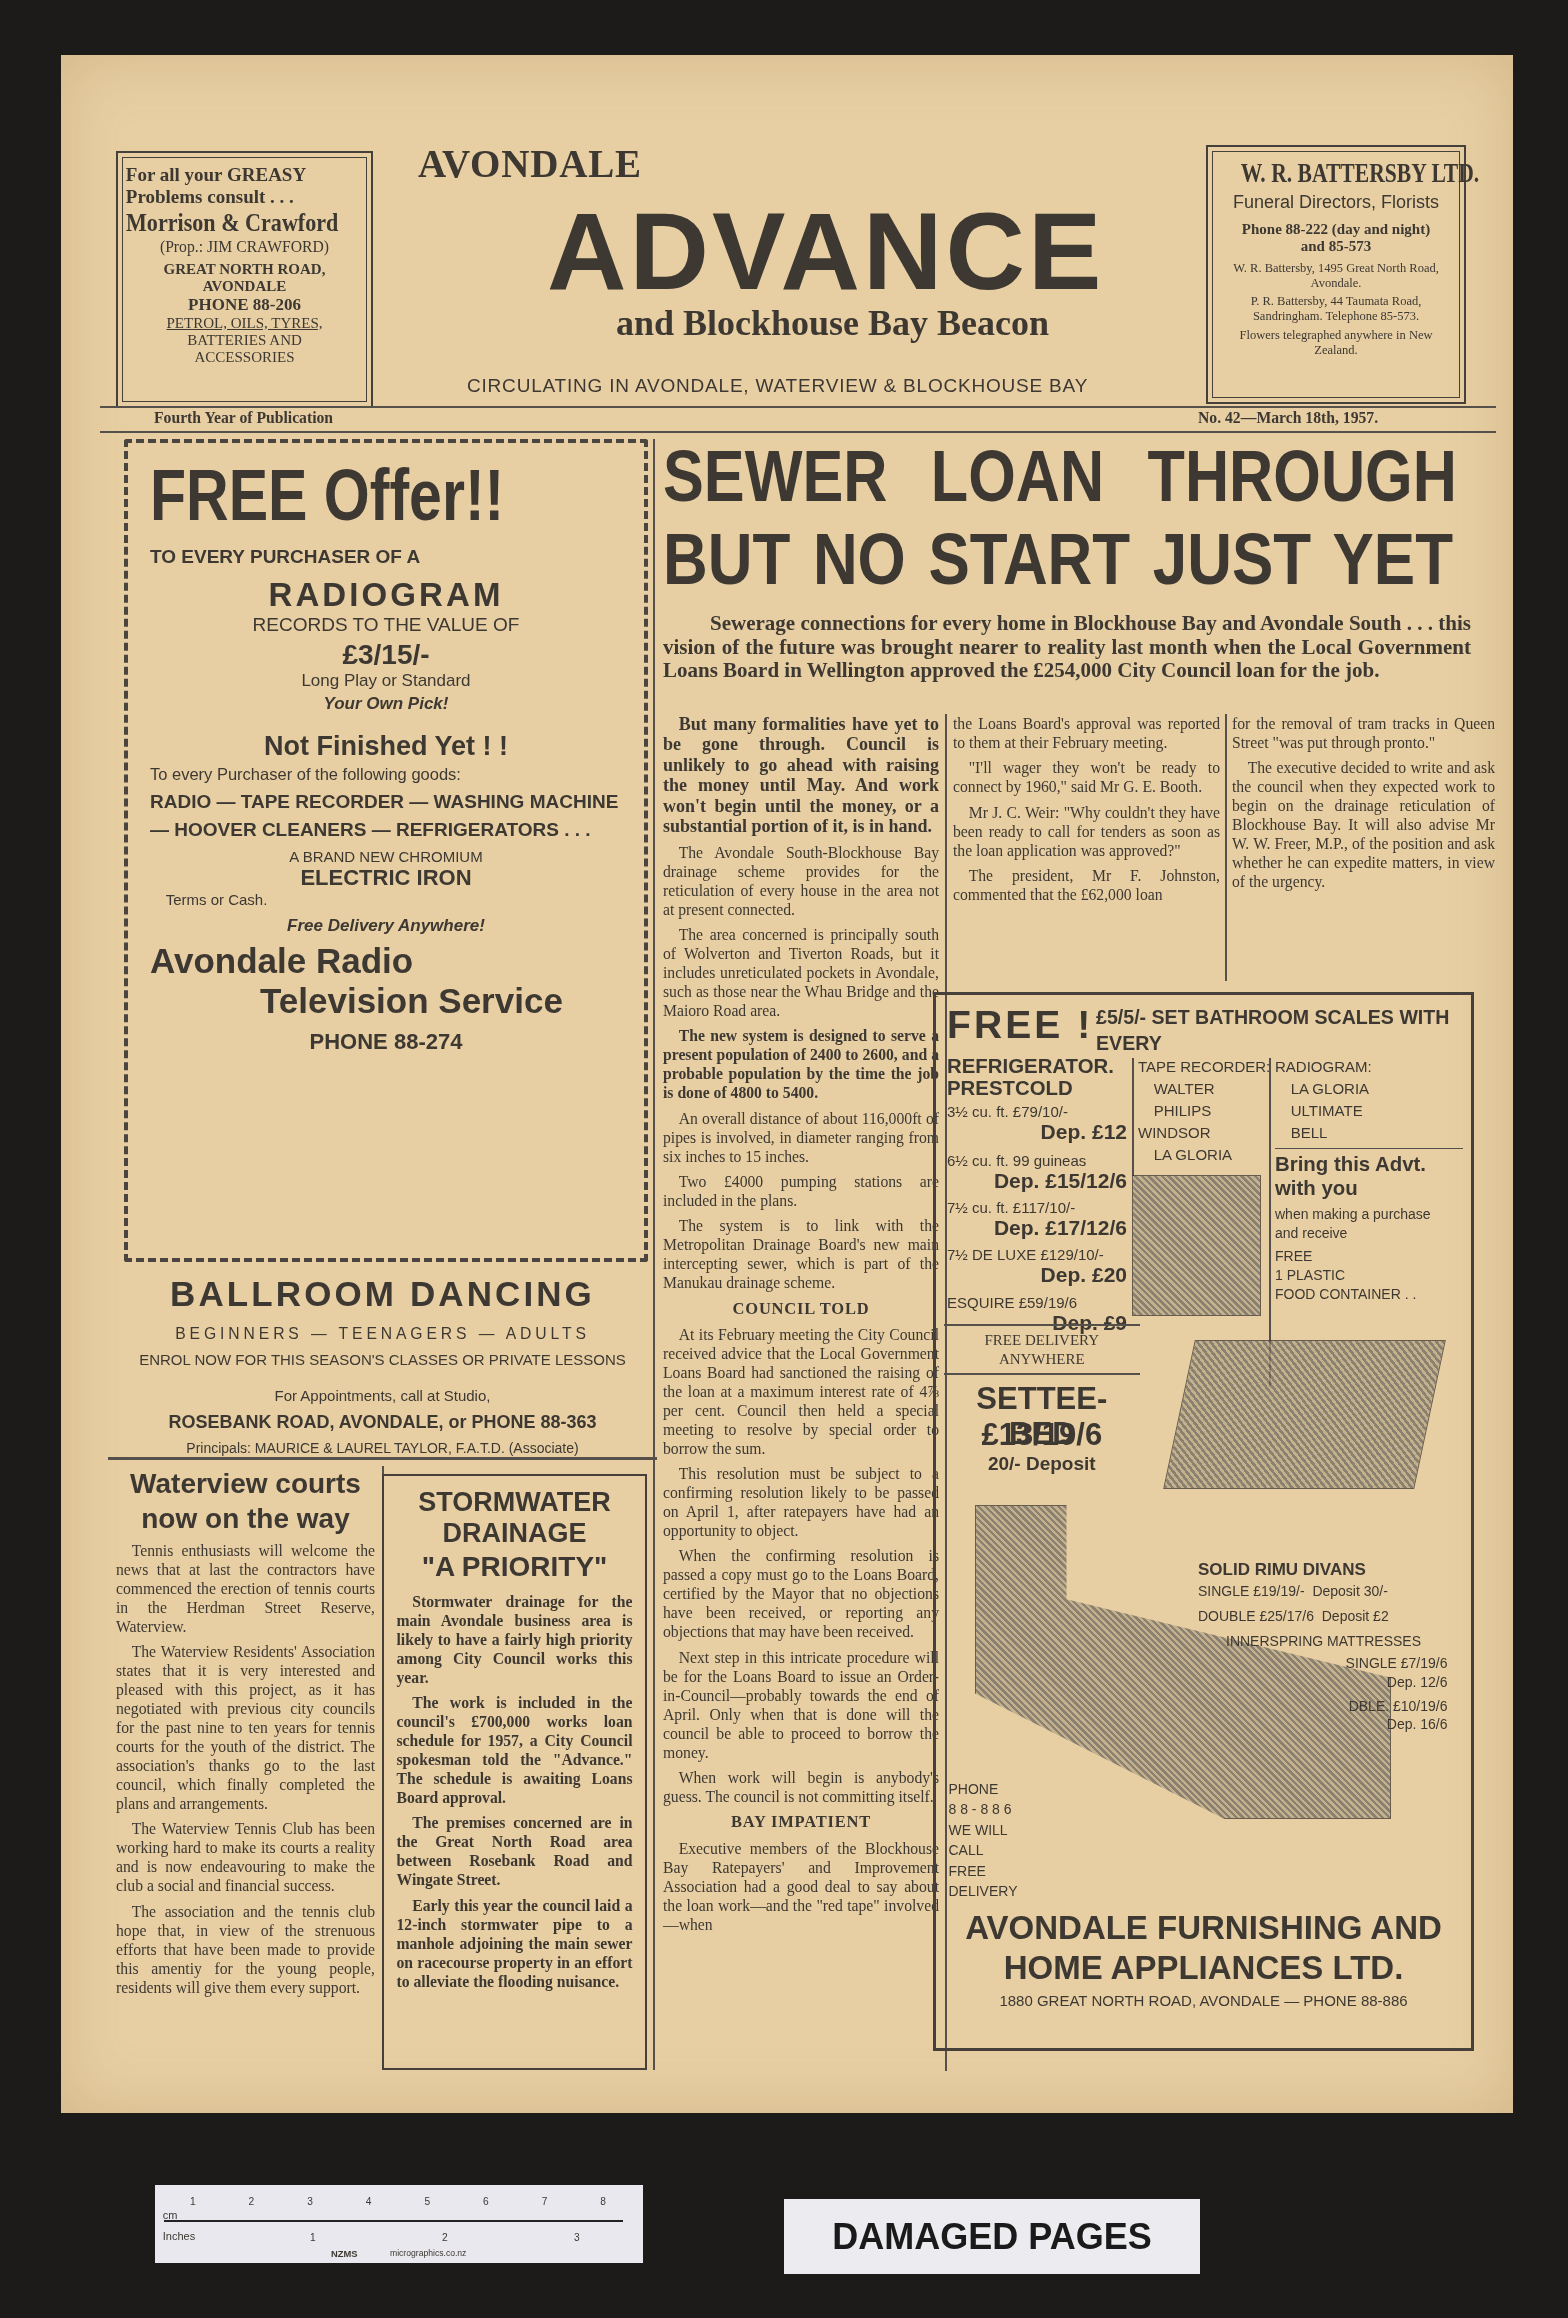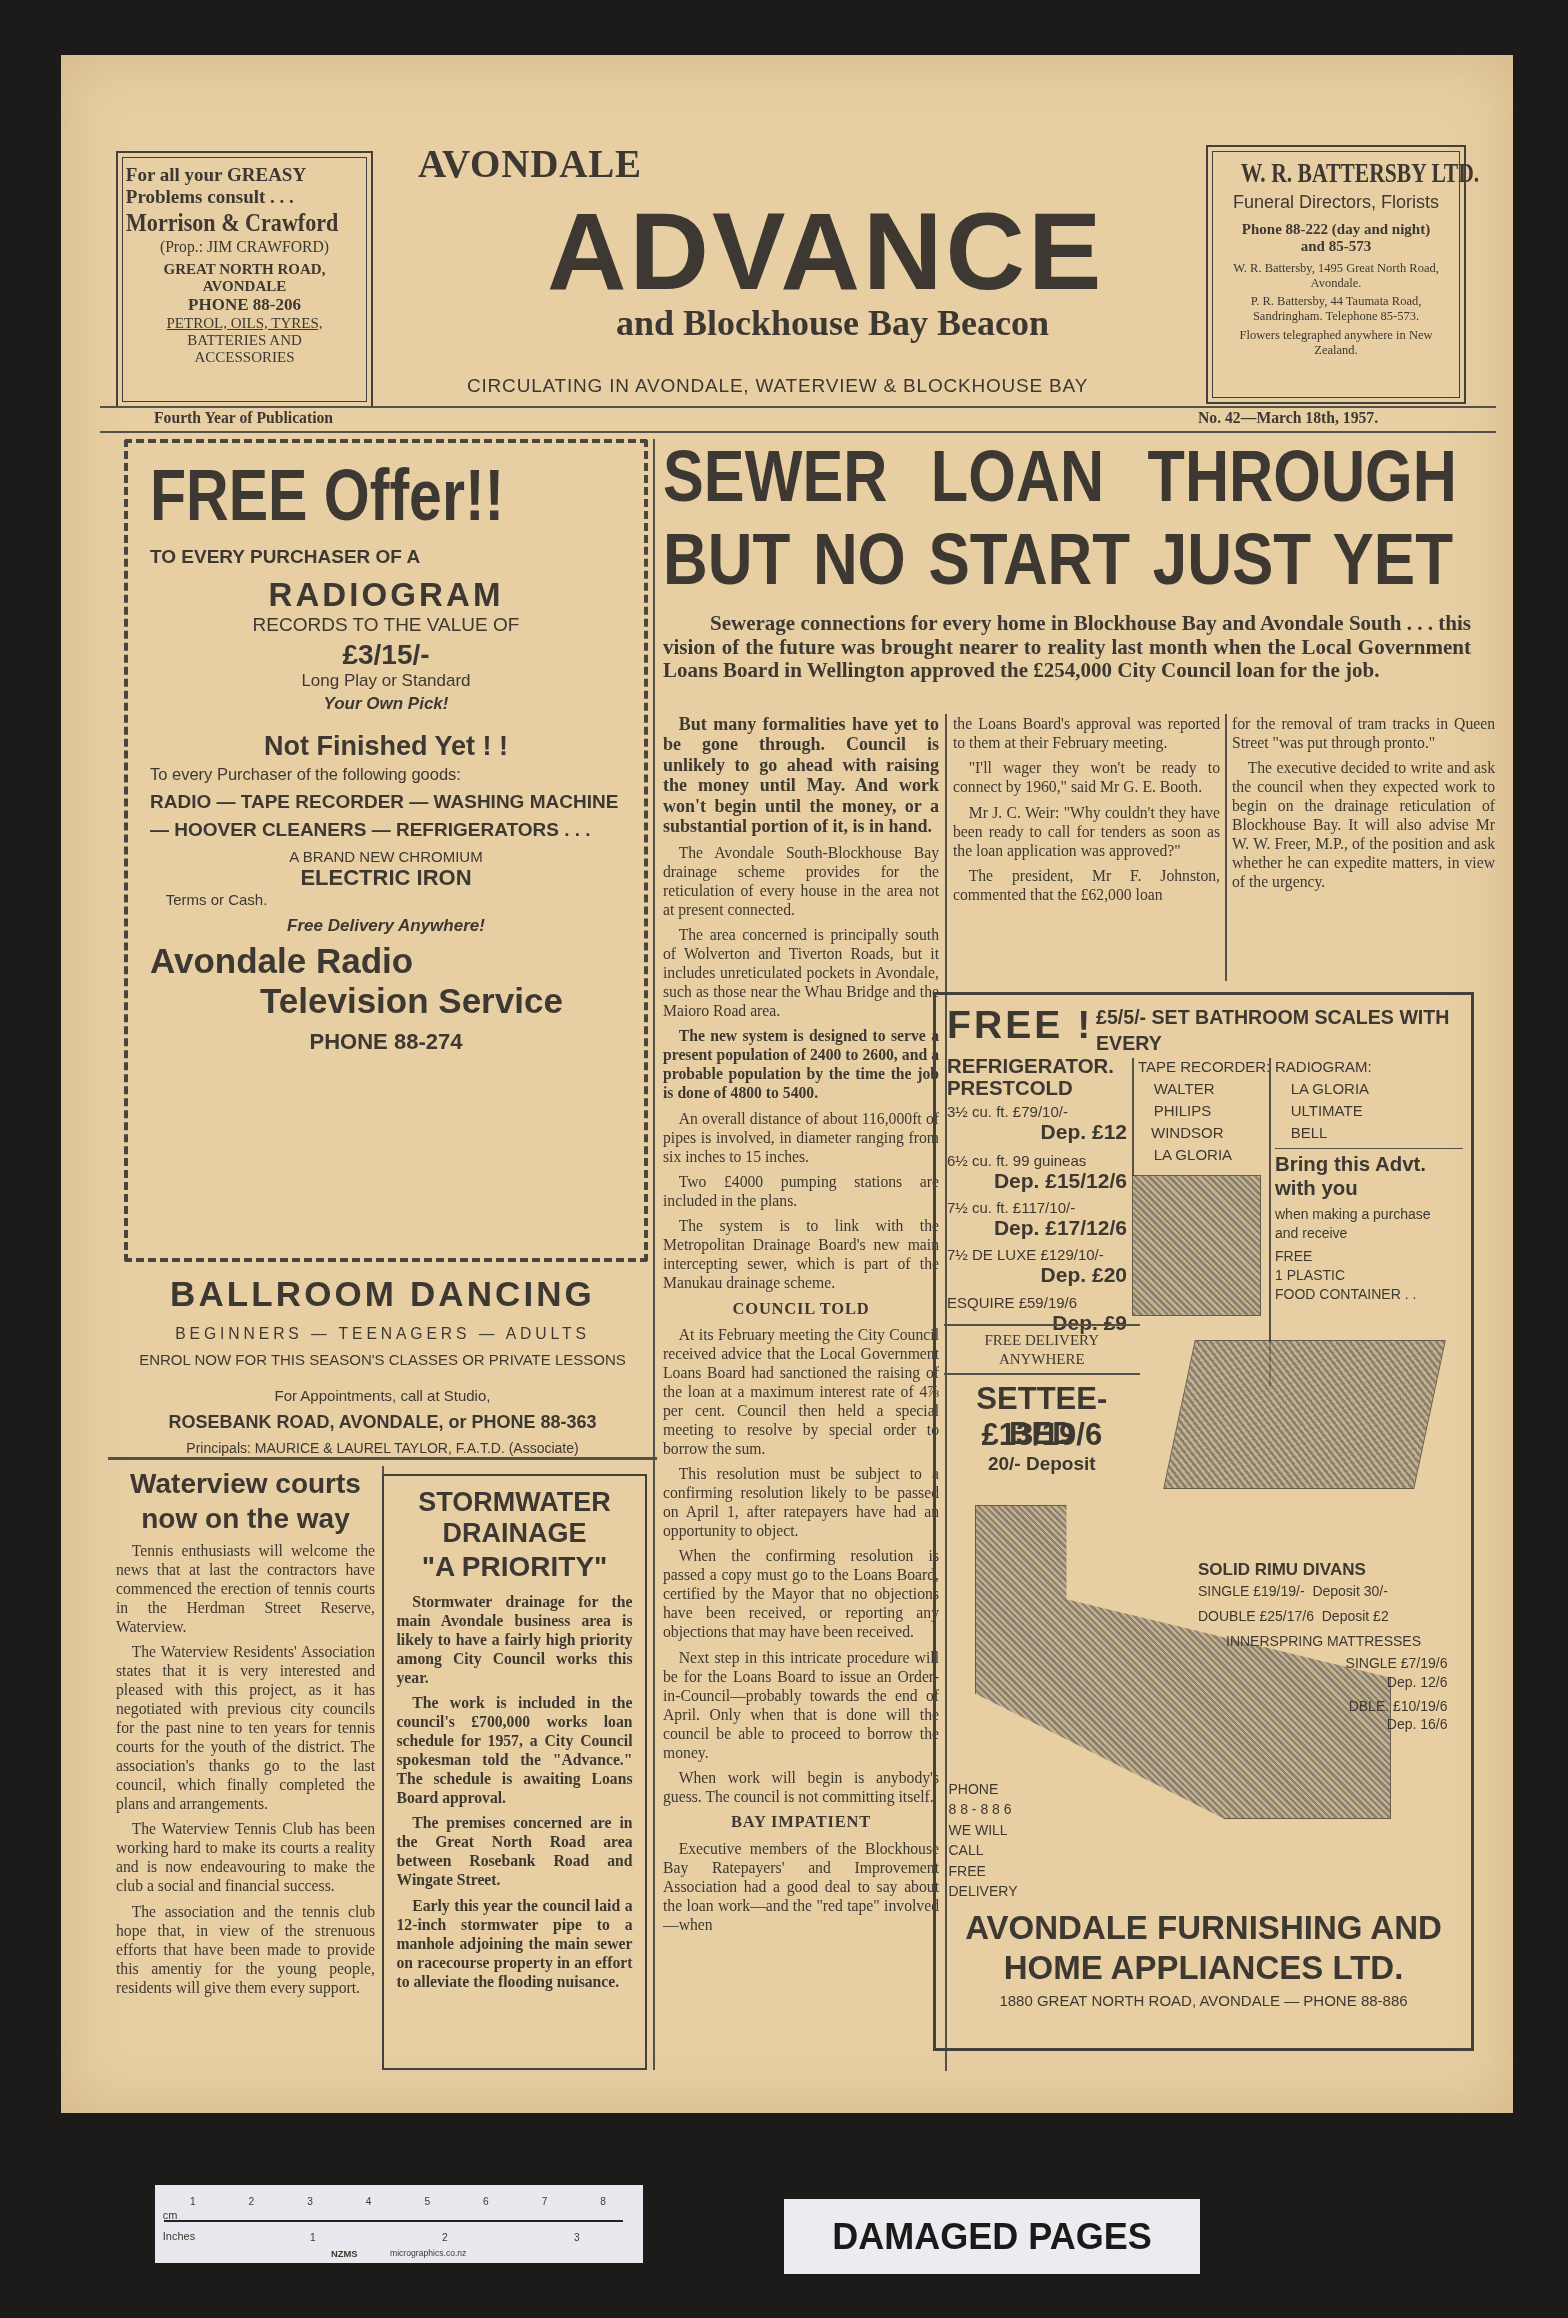--- a/index.html
+++ b/index.html
@@ -169,21 +169,21 @@
       <div class="b" style="font-size:21px;text-align:right;">Dep. £20</div>
       <div style="font-size:15px;margin-top:6.3px;">ESQUIRE £59/19/6</div>
       <div class="b" style="font-size:21px;text-align:right;">Dep. £9</div>
     </div>
 
     <div class="rule-v" style="left:196px;top:63px;height:118px;"></div>
     <div class="abs sans" style="left:202px;top:61px;font-size:15px;line-height:22px;">
       <div>TAPE RECORDER:</div>
       <div style="margin-left:15.7px;">WALTER</div>
       <div style="margin-left:15.7px;">PHILIPS</div>
-      <div style="margin-left:13px;">WINDSOR</div>
+      <div style="margin-left:0;">WINDSOR</div>
       <div style="margin-left:15.7px;">LA GLORIA</div>
     </div>
     <div class="rule-v" style="left:333px;top:63px;height:329px;"></div>
     <div class="abs sans" style="left:339px;top:61px;font-size:15px;line-height:22px;">
       <div>RADIOGRAM:</div>
       <div style="margin-left:15.7px;">LA GLORIA</div>
       <div style="margin-left:15.7px;">ULTIMATE</div>
       <div style="margin-left:15.7px;">BELL</div>
     </div>
     <div class="rule-h" style="left:339px;top:153px;width:188px;height:0.8px;"></div>

